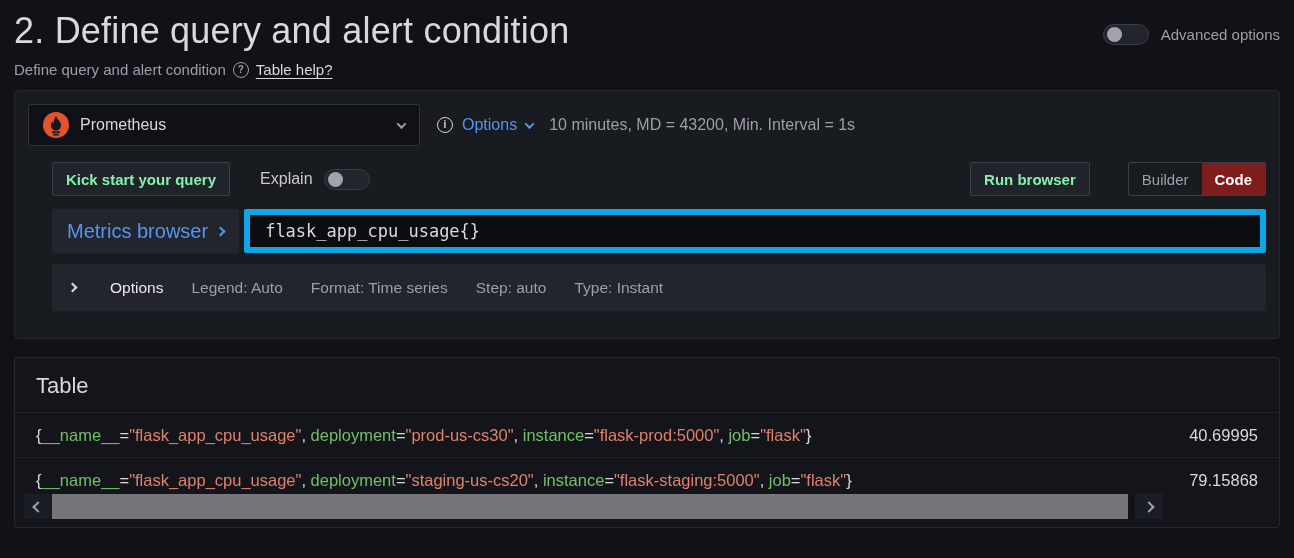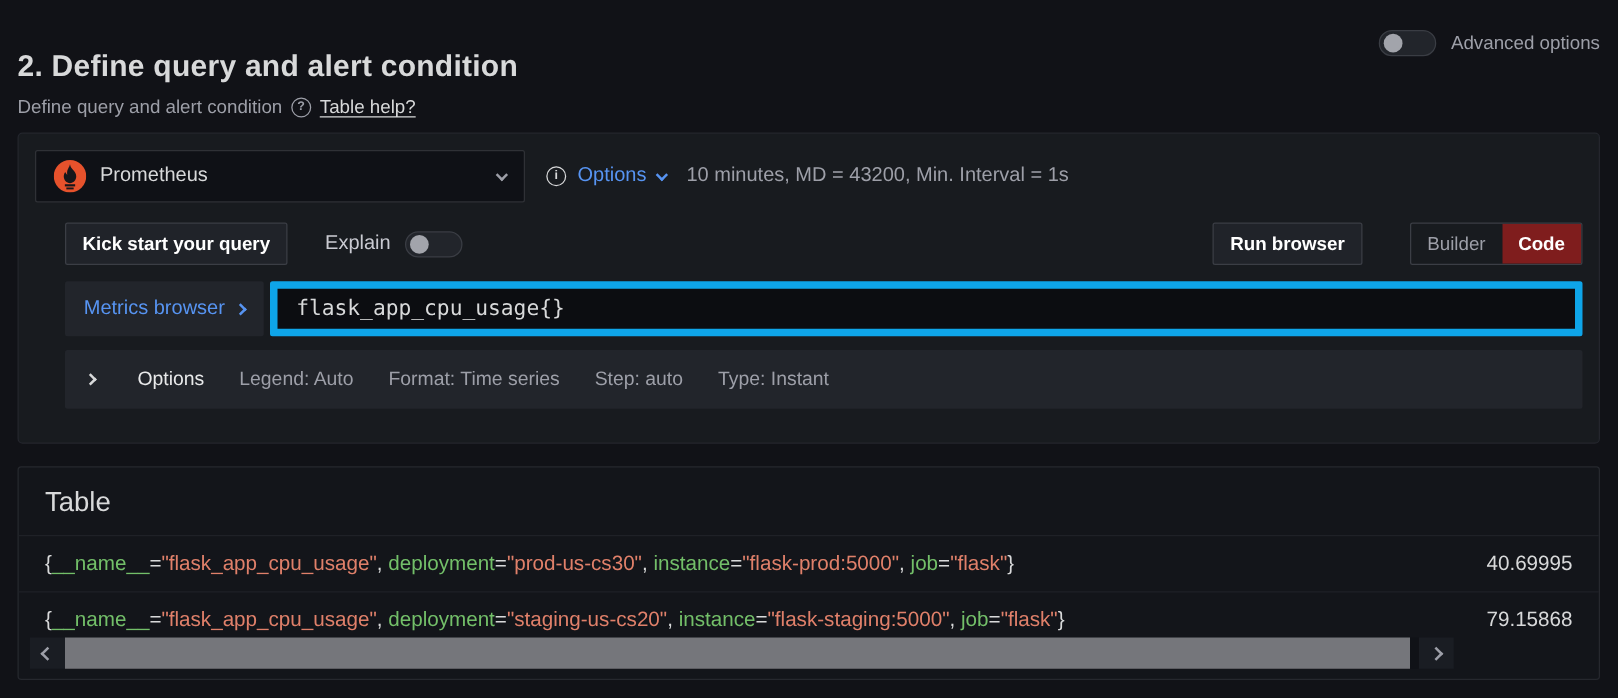--- a/index.html
+++ b/index.html
@@ -2,21 +2,21 @@
 <html><head>
 <meta charset="utf-8">
 <style>
   * { margin:0; padding:0; box-sizing:border-box; }
   html,body { width:1294px; height:558px; background:#111217; overflow:hidden;
     font-family:"Liberation Sans", sans-serif; color:#d8d9da; }
   .page { padding:8px 14px 0; }
 
   
   .hdr { display:flex; justify-content:space-between; align-items:flex-start; }
-  .step-title { font-size:24px; font-weight:700; letter-spacing:.2px; padding-top:2px;margin-top:30px; }
+  .step-title { font-size:36px; font-weight:400; letter-spacing:.2px; padding-top:2px; }
   .sub-row { display:flex; align-items:center; gap:7px; margin-top:9px; font-size:15px; color:#9d9fa8; }
   .circ-icon { display:inline-flex; align-items:center; justify-content:center;
     width:16px; height:16px; border:1.4px solid currentColor; border-radius:50%;
     font-size:10px; font-weight:700; line-height:1; }
   .help-link { color:#d8d9da; text-decoration:underline; text-underline-offset:3px; cursor:pointer; }
   .adv { display:flex; align-items:center; gap:12px; margin-top:16px; }
   .adv-label { font-size:15px; color:#9d9fa8; }
 
   
   .toggle { position:relative; width:46px; height:21px; border-radius:11px;
@@ -39,31 +39,31 @@
   .ds-chev { margin-left:auto; color:#9d9fa8; }
   .info-icon { margin-left:17px; color:#d8d9da; font-style:normal; }
   .opt-link { display:flex; align-items:center; gap:9px; margin-left:9px;
     color:#5794f2; font-size:16px; cursor:pointer; }
   .opt-summary { margin-left:16px; color:#9d9fa8; font-size:16px; }
 
   .editor-body { margin-left:24px; }
   .toolbar { display:flex; align-items:center; margin-top:16px; }
   .btn { height:34px; padding:0 13px; display:inline-flex; align-items:center;
     background:#202329; border:1px solid #3b3e45; border-radius:2px;
-    color:#ffffff; font-size:15px; font-weight:700; cursor:pointer; }
+    color:#86efac; font-size:15px; font-weight:700; cursor:pointer; }
   .explain-label { margin-left:30px; margin-right:11px; font-size:16px; color:#c9cad1; }
   .run-btn { margin-left:auto; }
   .mode-group { display:flex; margin-left:38px; border:1px solid #3b3e45; border-radius:2px; overflow:hidden; }
   .mode-item { height:32px; display:flex; align-items:center; padding:0 13px;
     font-size:15px; color:#9d9fa8; cursor:pointer; }
   .mode-item.sel { background:#7f1d1d; color:#ffffff; font-weight:700; }
 
   .query-row { display:flex; margin-top:13px; height:44px; }
   .mb-chip { display:flex; align-items:center; gap:9px; padding:0 15px;
-    background:#22252b; border-radius:2px; color:#5794f2; font-size:16px; cursor:pointer; }
+    background:#22252b; border-radius:2px; color:#5794f2; font-size:20px; cursor:pointer; }
   .query-input { flex:1; margin-left:5px; background:#0c0d11; border:6px solid #0ea5e9;
     border-radius:2px; color:#d8d9da; font-family:"DejaVu Sans Mono", monospace;
     font-size:17px; padding:0 15px; outline:none; }
 
   .opts-bar { display:flex; align-items:center; gap:28px; margin-top:11px; height:47px;
     background:#22252b; border-radius:2px; padding:0 17px; font-size:15.5px; color:#9d9fa8; }
   .opts-bar .caret { color:#d8d9da; margin-right:4px; }
   .opts-title { color:#e8e9ea; font-weight:500; margin-left:2px; }
 
   

